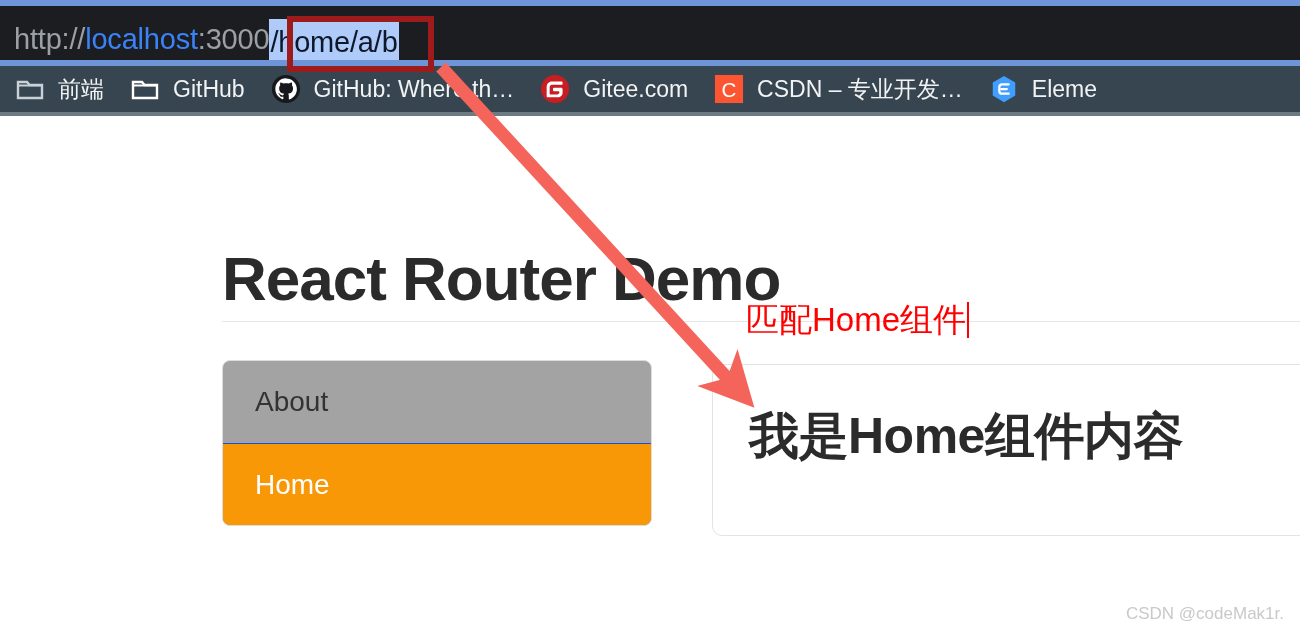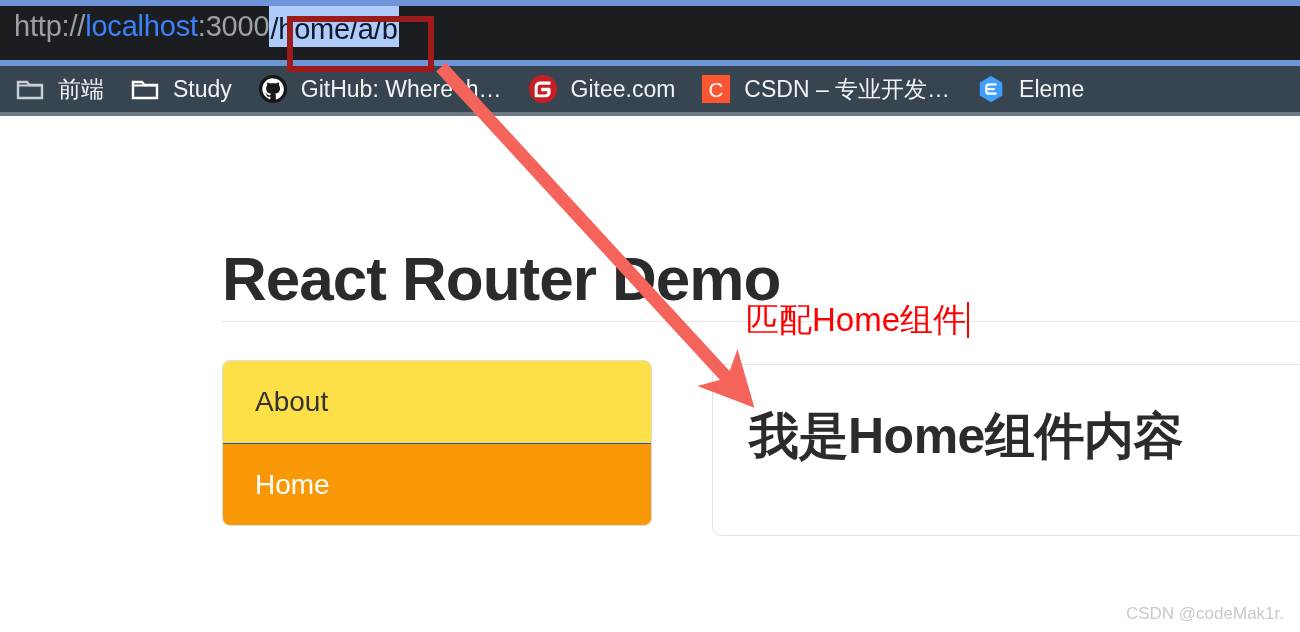--- a/index.html
+++ b/index.html
@@ -25,21 +25,21 @@
     height: 6px;
     background: #6e95d8;
     width: 100%;
   }
   .chrome-accent-band.lower { height: 6px; }
 
   #url-bar {
     height: 54px;
     background: #1b1d20;
     display: flex;
-    align-items: flex-start;
+    align-items: flex-end;
     padding-left: 14px;
     box-sizing: border-box;
     position: relative;
   }
   .url-text {
     font-size: 29px;
     letter-spacing: -0.2px;
     white-space: pre;
     line-height: 1;
     display: flex;
@@ -137,21 +137,21 @@
   }
 
   
   #nav-card {
     position: absolute;
     left: 222px;
     top: 228px;
     width: 430px;
     border: 1px solid #dcdcdc;
     border-radius: 8px;
-    background: #fde047;
+    background: #a3a3a3;
     box-sizing: border-box;
     overflow: hidden;
   }
   .nav-item {
     height: 82px;
     display: flex;
     align-items: center;
     padding-left: 32px;
     box-sizing: border-box;
     font-size: 28px;
@@ -255,21 +255,21 @@
       <span class="bm-label">前端</span>
     </div>
 
     <div class="bookmark">
       <span class="bm-icon">
         <svg width="28" height="24" viewBox="0 0 28 24">
           <path d="M2 5h9l2.5 3H26v13H2z" fill="none" stroke="#ffffff" stroke-width="2.4"></path>
           <path d="M2 8.5h24" stroke="#ffffff" stroke-width="2"></path>
         </svg>
       </span>
-      <span class="bm-label">Study</span>
+      <span class="bm-label">GitHub</span>
     </div>
 
 
     <div class="bookmark">
       <span class="bm-icon">
         <svg width="30" height="30" viewBox="0 0 32 32">
           <circle cx="16" cy="16" r="15" fill="#16181b"></circle>
           <path fill="#ffffff" d="M16 4.6c-6.3 0-11.4 5.1-11.4 11.4 0 5 3.3 9.3 7.8 10.8.6.1.8-.2.8-.6v-2c-3.2.7-3.8-1.4-3.8-1.4-.5-1.3-1.3-1.7-1.3-1.7-1-.7.1-.7.1-.7 1.1.1 1.7 1.2 1.7 1.2 1 1.7 2.7 1.2 3.4.9.1-.7.4-1.2.7-1.5-2.6-.3-5.3-1.3-5.3-5.8 0-1.3.5-2.3 1.2-3.1-.1-.3-.5-1.5.1-3.1 0 0 1-.3 3.2 1.2.9-.3 1.9-.4 2.9-.4s2 .1 2.9.4c2.2-1.5 3.2-1.2 3.2-1.2.6 1.6.2 2.8.1 3.1.8.8 1.2 1.8 1.2 3.1 0 4.5-2.7 5.5-5.3 5.8.4.4.8 1.1.8 2.2v3.3c0 .3.2.7.8.6 4.5-1.5 7.8-5.8 7.8-10.8 0-6.3-5.1-11.4-11.4-11.4z"></path>
         </svg>
       </span>

